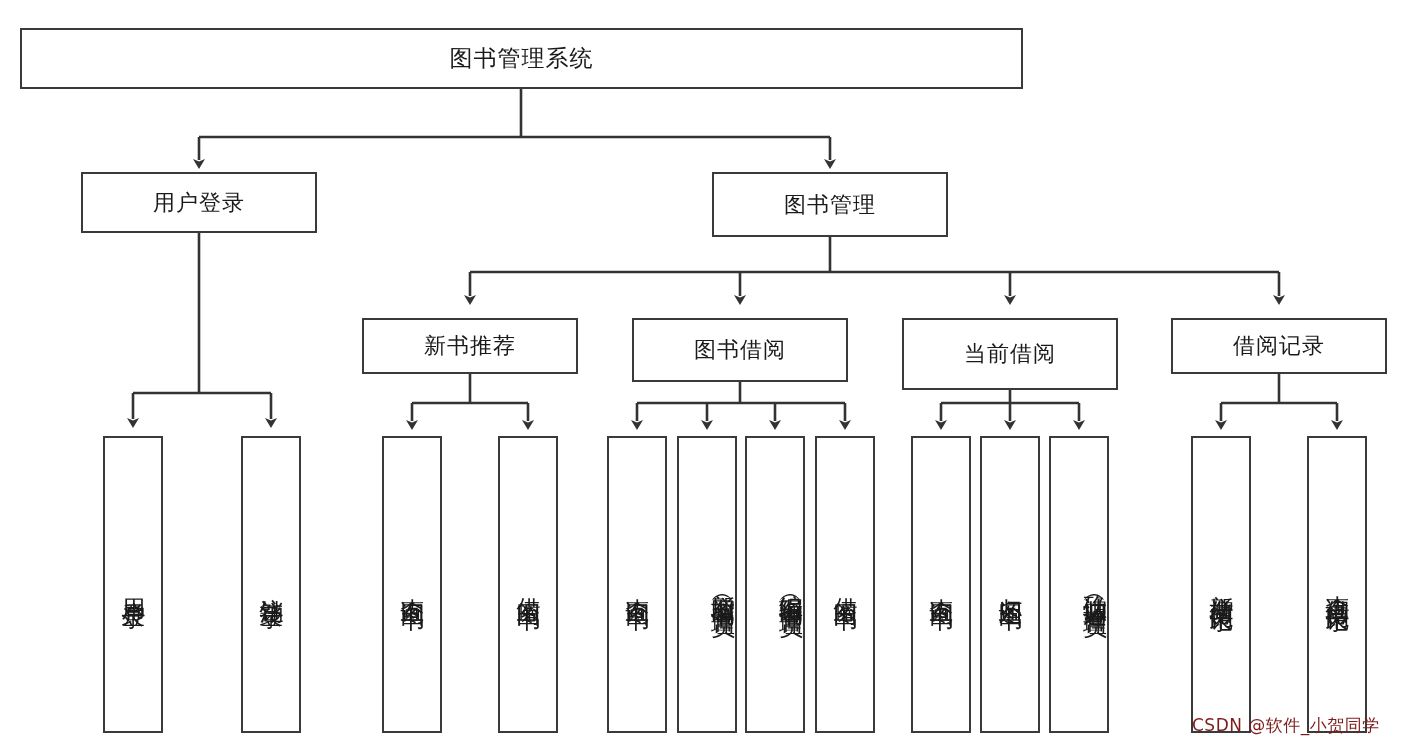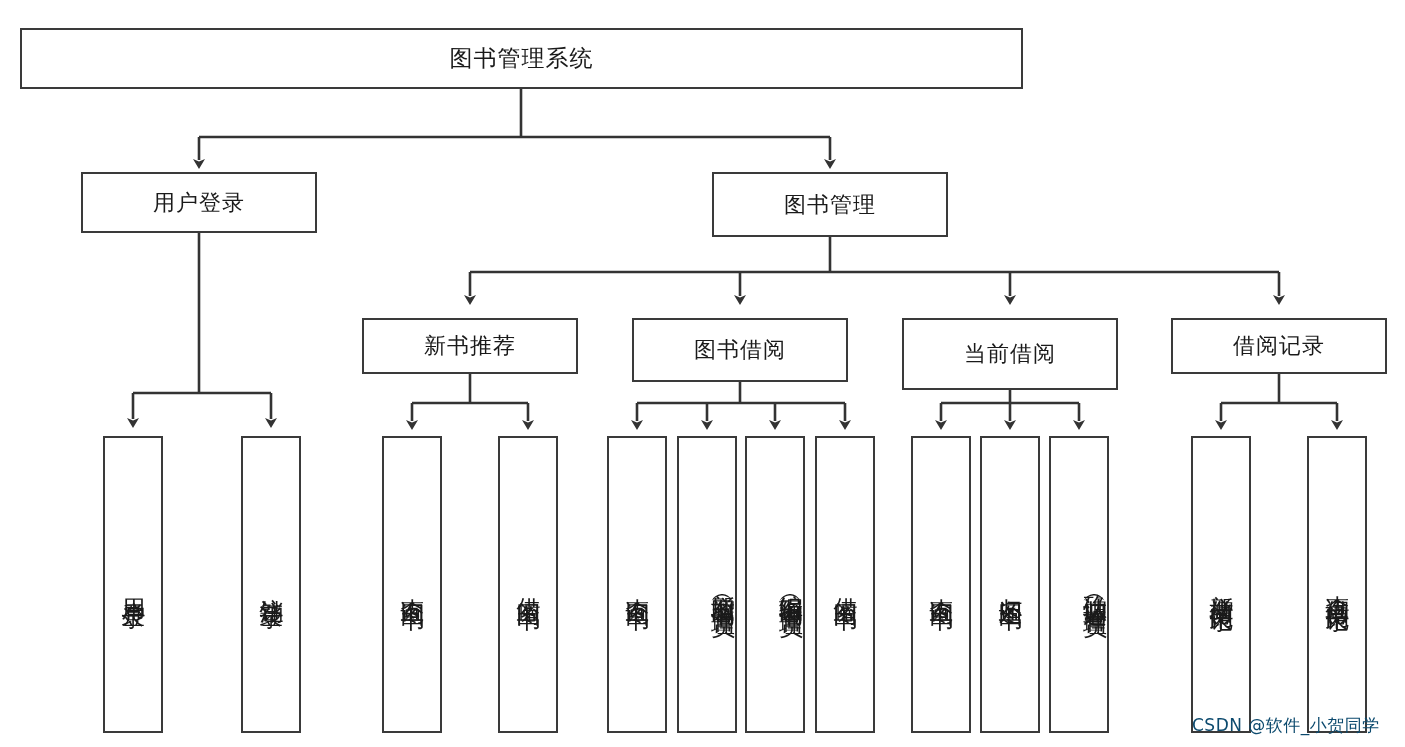--- a/index.html
+++ b/index.html
@@ -51,21 +51,21 @@
   }
   .node.vert.centered {
     align-items: center;
     padding-top: 0;
   }
   .node.root {
     font-size: 23px;
   }
   .watermark {
     position: absolute;
-    color: #0c4a6e;
+    color: #7f1d1d;
     font-size: 17px;
     white-space: nowrap;
     letter-spacing: 0.5px;
   }
 </style>
 </head>
 <body>
 
 <div id="canvas">
 

